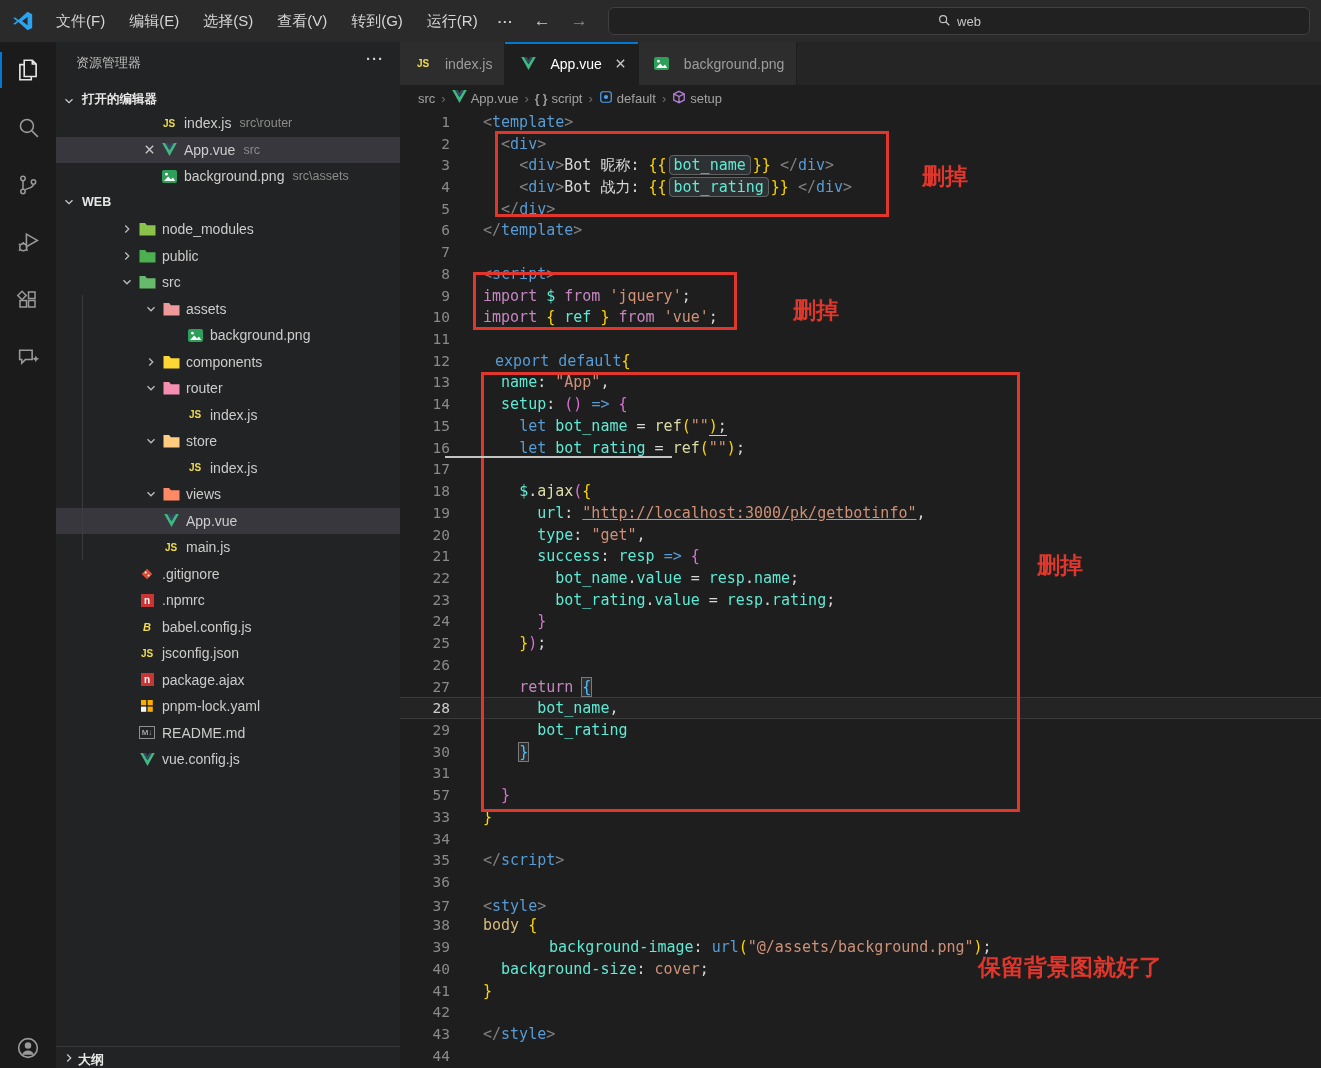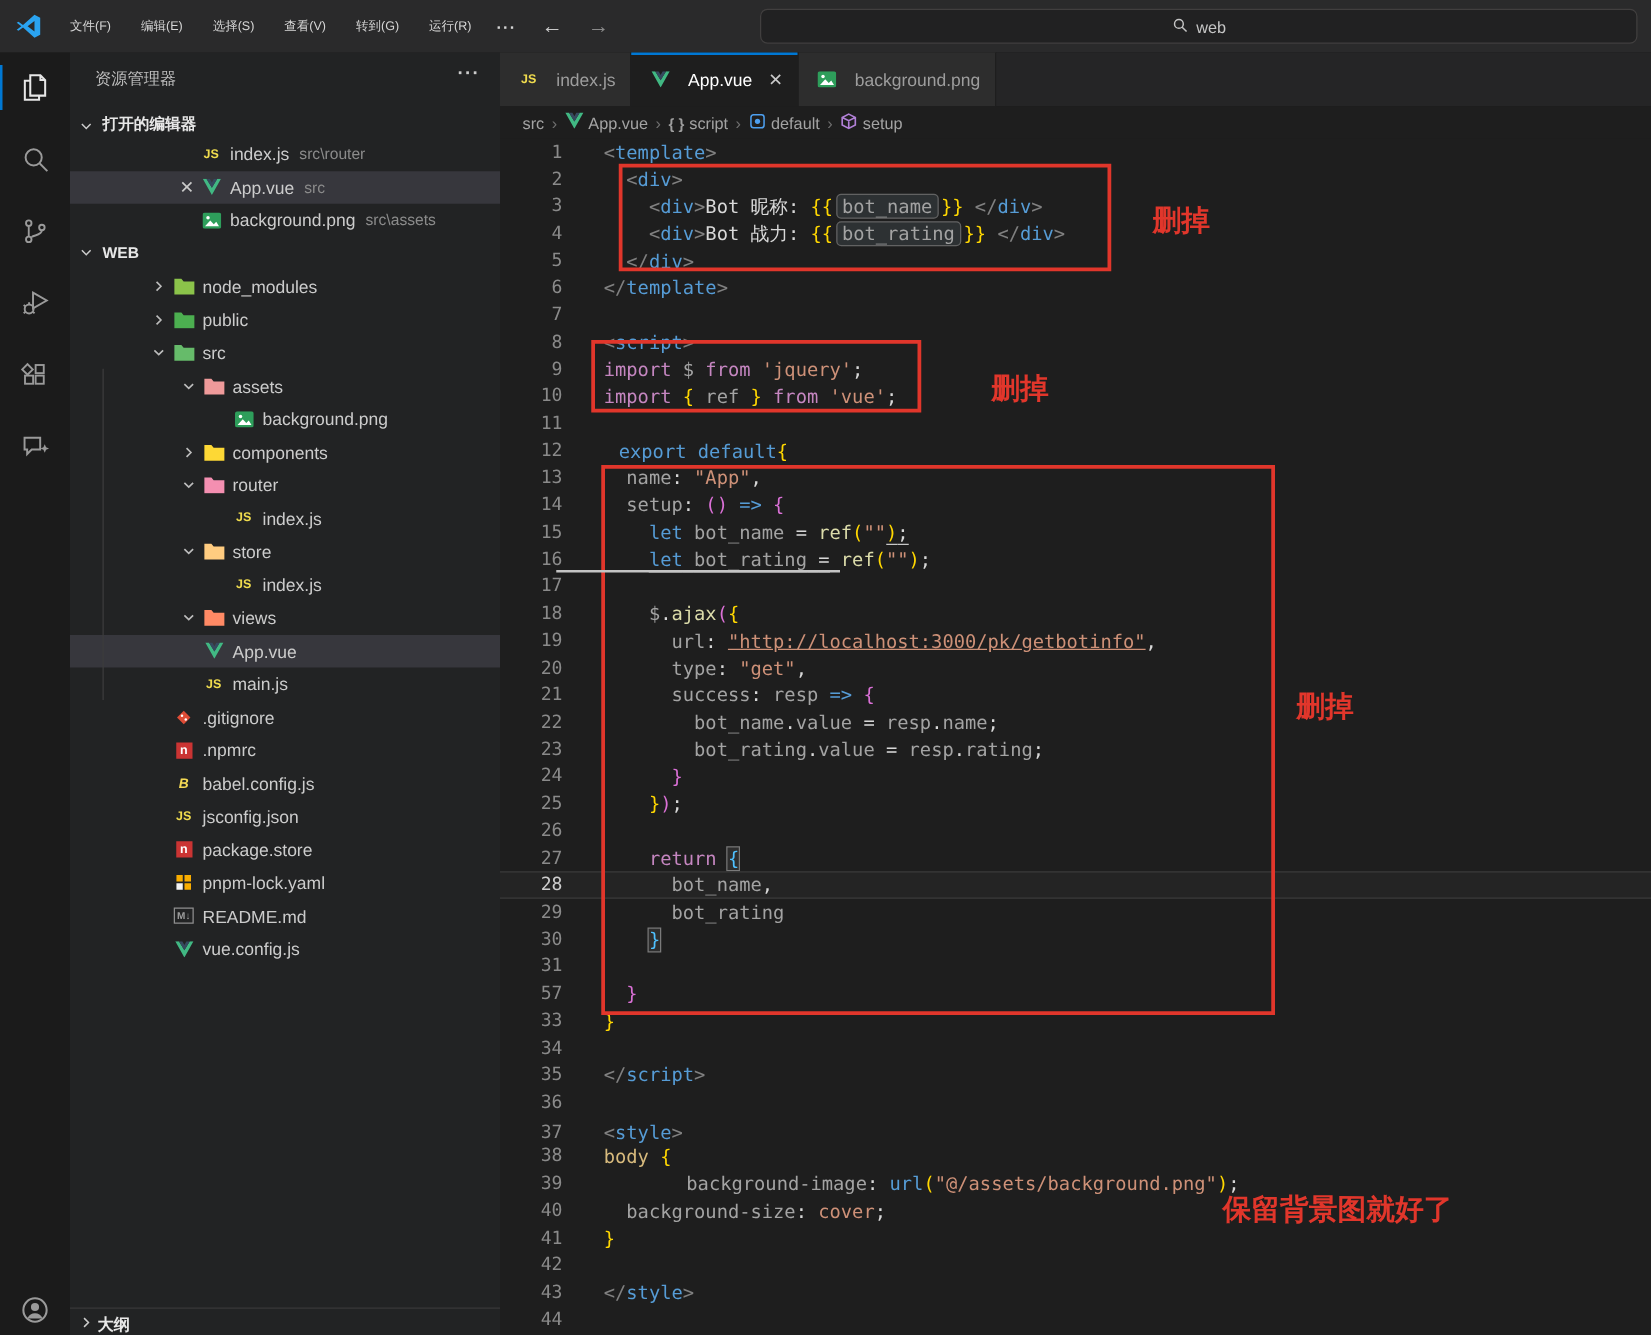--- a/index.html
+++ b/index.html
@@ -7,21 +7,21 @@
   .app{
     position:relative; width:1321px; height:1068px; overflow:hidden;
     background:#1e1e1e; font-family:"Liberation Sans", sans-serif;
     color:#cccccc; font-size:13px; user-select:none;
   }
   
   .titlebar{ position:absolute; left:0; top:0; width:1321px; height:42px;
     background:#2a2a2b; display:flex; align-items:center; }
   .logo{ width:46px; display:flex; justify-content:center; }
   .menus{ display:flex; gap:4px; }
-  .menus span{ padding:4px 10px; font-size:10px; color:#d6d6d6; border-radius:4px; }
+  .menus span{ padding:4px 10px; font-size:15px; color:#d6d6d6; border-radius:4px; }
   .menu-more{ padding:4px 10px; color:#d6d6d6; letter-spacing:1px; font-weight:bold; }
   .navarr{ background:none;border:none; color:#c9c9c9; font-size:17px; padding:2px 10px; cursor:default;}
   .navarr.dim{ color:#8a8a8a; }
   .searchbox{ position:absolute; left:608px; top:7px; width:702px; height:28px;
     background:#212122; border:1px solid #413f3f; border-radius:6px;
     display:flex; align-items:center; justify-content:center; gap:6px; color:#c5c5c5; font-size:13px;}
   
   .activitybar{ position:absolute; left:0; top:42px; width:56px; height:1026px; background:#1b1b1b; }
   .act{ position:absolute; left:0; width:56px; height:48px; display:flex; align-items:center; justify-content:center; }
   .act.active::before{ content:""; position:absolute; left:0; top:6px; bottom:6px; width:2px; background:#0078d4; }
@@ -56,21 +56,21 @@
   .braces{ color:#9e9e9e; font-weight:bold; font-size:12px;}
   
   .codearea{ position:absolute; left:0; top:69px; width:921px; height:957px; overflow:hidden; }
   .cl{ position:absolute; left:0; width:921px; height:21.72px; display:flex; align-items:center;
        font-family:"DejaVu Sans Mono", monospace; font-size:15px; white-space:pre; }
   .cl .ln{ width:50px; text-align:right; color:#8a8a8a; font-size:14.5px; flex:none;}
   .cl .ct{ margin-left:33px; }
   .cl.cur{ background:rgba(130,130,130,.07); box-shadow: inset 0 1px 0 #3a3a3a, inset 0 -1px 0 #3a3a3a; }
   .cl.cur .ln{ color:#cdcdcd; }
   .tok-p{color:#808080}.tok-tag{color:#569cd6}.tok-txt{color:#d8d8d8}
-  .tok-kw{color:#569cd6}.tok-ctl{color:#c586c0}.tok-var{color:#a3a3a3}
+  .tok-kw{color:#569cd6}.tok-ctl{color:#c586c0}.tok-var{color:#5eead4}
   .tok-fn{color:#dcdcaa}.tok-str{color:#ce9178}
   .tok-b1{color:#ffd700}.tok-b2{color:#da70d6}.tok-b3{color:#4fc1ff}
   .tok-arrow{color:#569cd6}.tok-sel{color:#d7ba7d}
   .f-box{ border:1px solid #626262; background:#2d3133; border-radius:4px; padding:0 4px; margin:0 2px;}
   .f-u{ border-bottom:1px solid #c8c8c8; }
   .f-link{ text-decoration:underline; }
   .f-bm{ outline:1px solid #7a7a7a; background:rgba(120,120,120,.18); }
   
   .overlay{ position:absolute; left:0; top:69px; width:921px; height:957px; pointer-events:none; }
   .rbox{ position:absolute; border:3px solid #e1362b; }
@@ -398,21 +398,21 @@
           <span class="fi">
             <span class="fic-js">JS</span>
           </span>
           <span>jsconfig.json</span>
         </div>
         <div class="tree-row" style="top: 624.5px; padding-left: 62px;">
           <span class="chev"></span>
           <span class="fi">
             <span class="fic-npm">n</span>
           </span>
-          <span>package.store</span>
+          <span>package.ajax</span>
         </div>
         <div class="tree-row" style="top: 651px; padding-left: 62px;">
           <span class="chev"></span>
           <span class="fi">
             <svg width="12" height="12" viewBox="0 0 12 12">
               <rect x="0" y="0" width="5.2" height="5.2" fill="#f9ad00"></rect>
               <rect x="6.6" y="0" width="5.2" height="5.2" fill="#f9ad00"></rect>
               <rect x="6.6" y="6.6" width="5.2" height="5.2" fill="#f9ad00"></rect>
               <rect x="0" y="6.6" width="5.2" height="5.2" fill="#f4f4f4"></rect>
             </svg>

